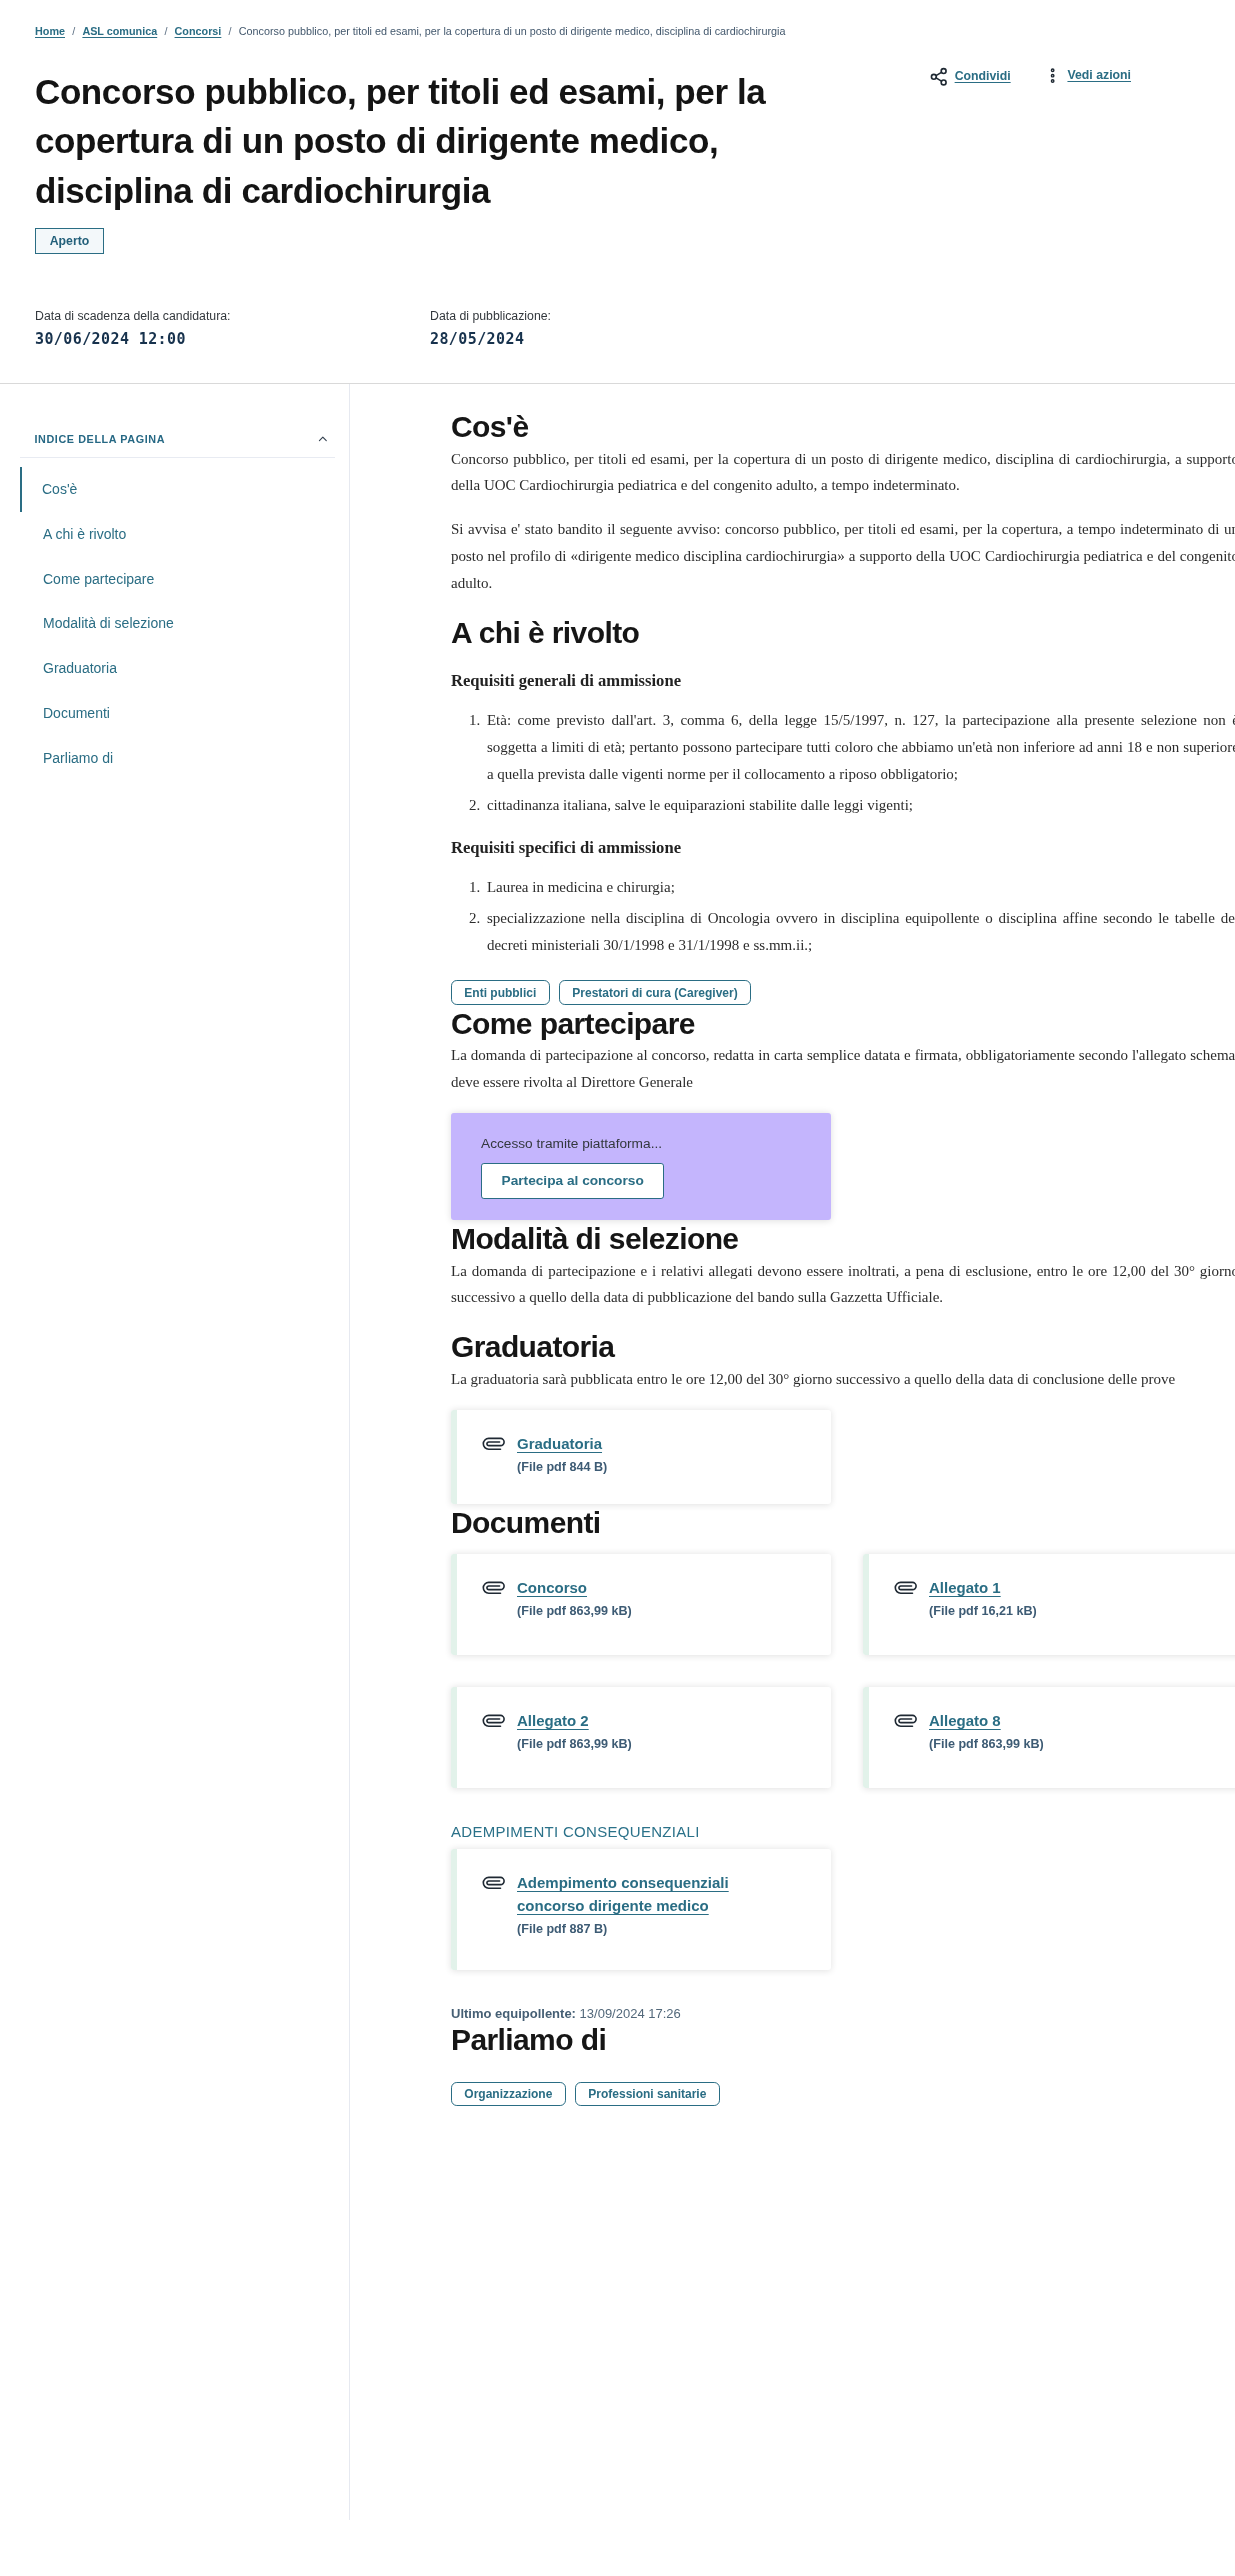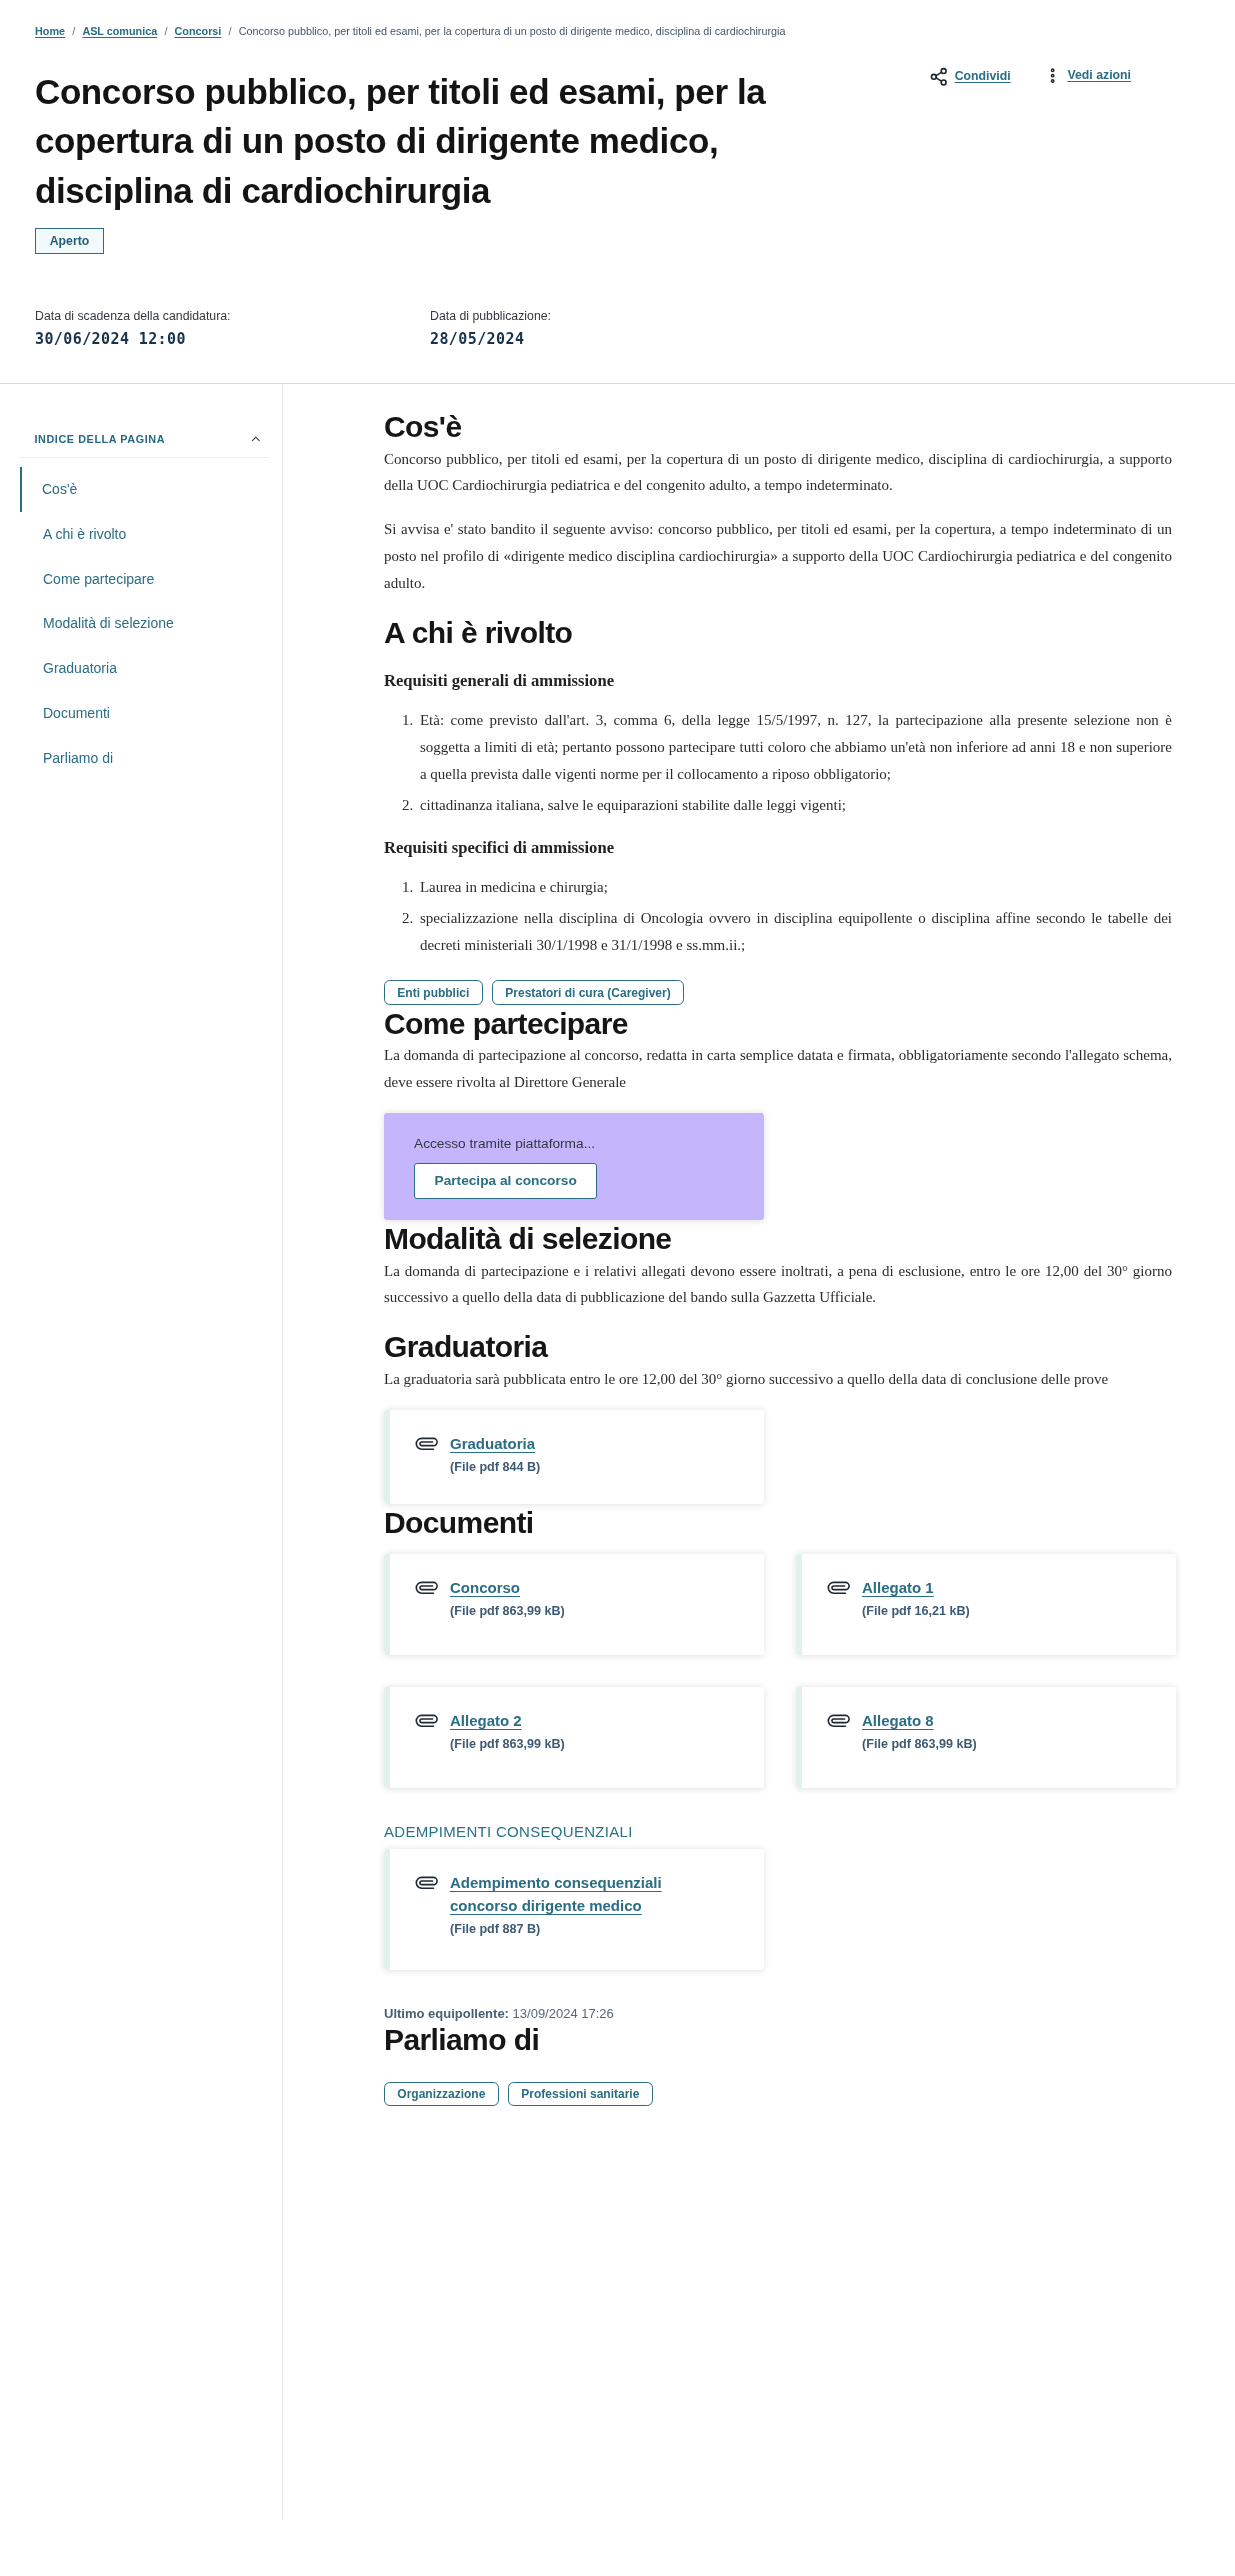--- a/index.html
+++ b/index.html
@@ -42,21 +42,21 @@
   .date-block:first-child { width: 395px; }
   .date-label { font-size: 12.3px; color: #33383d; }
   .date-value { margin-top: 7.2px; font-family: "DejaVu Sans Mono", monospace; font-size: 15px; font-weight: 700; color: #17324d; letter-spacing: 0.4px; }
 
   .page-divider { margin: 35px -35px 0 -35px; border: 0; border-top: 0.7px solid #d9d9d9; }
 
   
   .layout { display: flex; min-height: 2136px; }
 
   aside.page-index {
-    flex: none; width: 283px; border-right: 0.7px solid #e6e9f0;
+    flex: none; width: 350px; border-right: 0.7px solid #e6e9f0;
     padding: 48px 0 0 20px;
   }
   .idx-head { display: flex; justify-content: space-between; align-items: center; padding: 0 19px 11.6px 14.4px; }
   .idx-title { font-size: 10.8px; font-weight: 700; letter-spacing: 0.6px; color: #266884; }
   .idx-toggle { color: #33404f; display: flex; }
   .idx-divider { border: 0; border-top: 1.4px solid #e8ebf2; margin: 0 14.4px 8.7px 0; }
   .idx-nav ul { list-style: none; margin: 0; padding: 0; }
   .idx-nav a {
     display: block; padding: 14.4px 0 14.4px 23px;
     color: #2a6d84; font-size: 14px; text-decoration: none;

